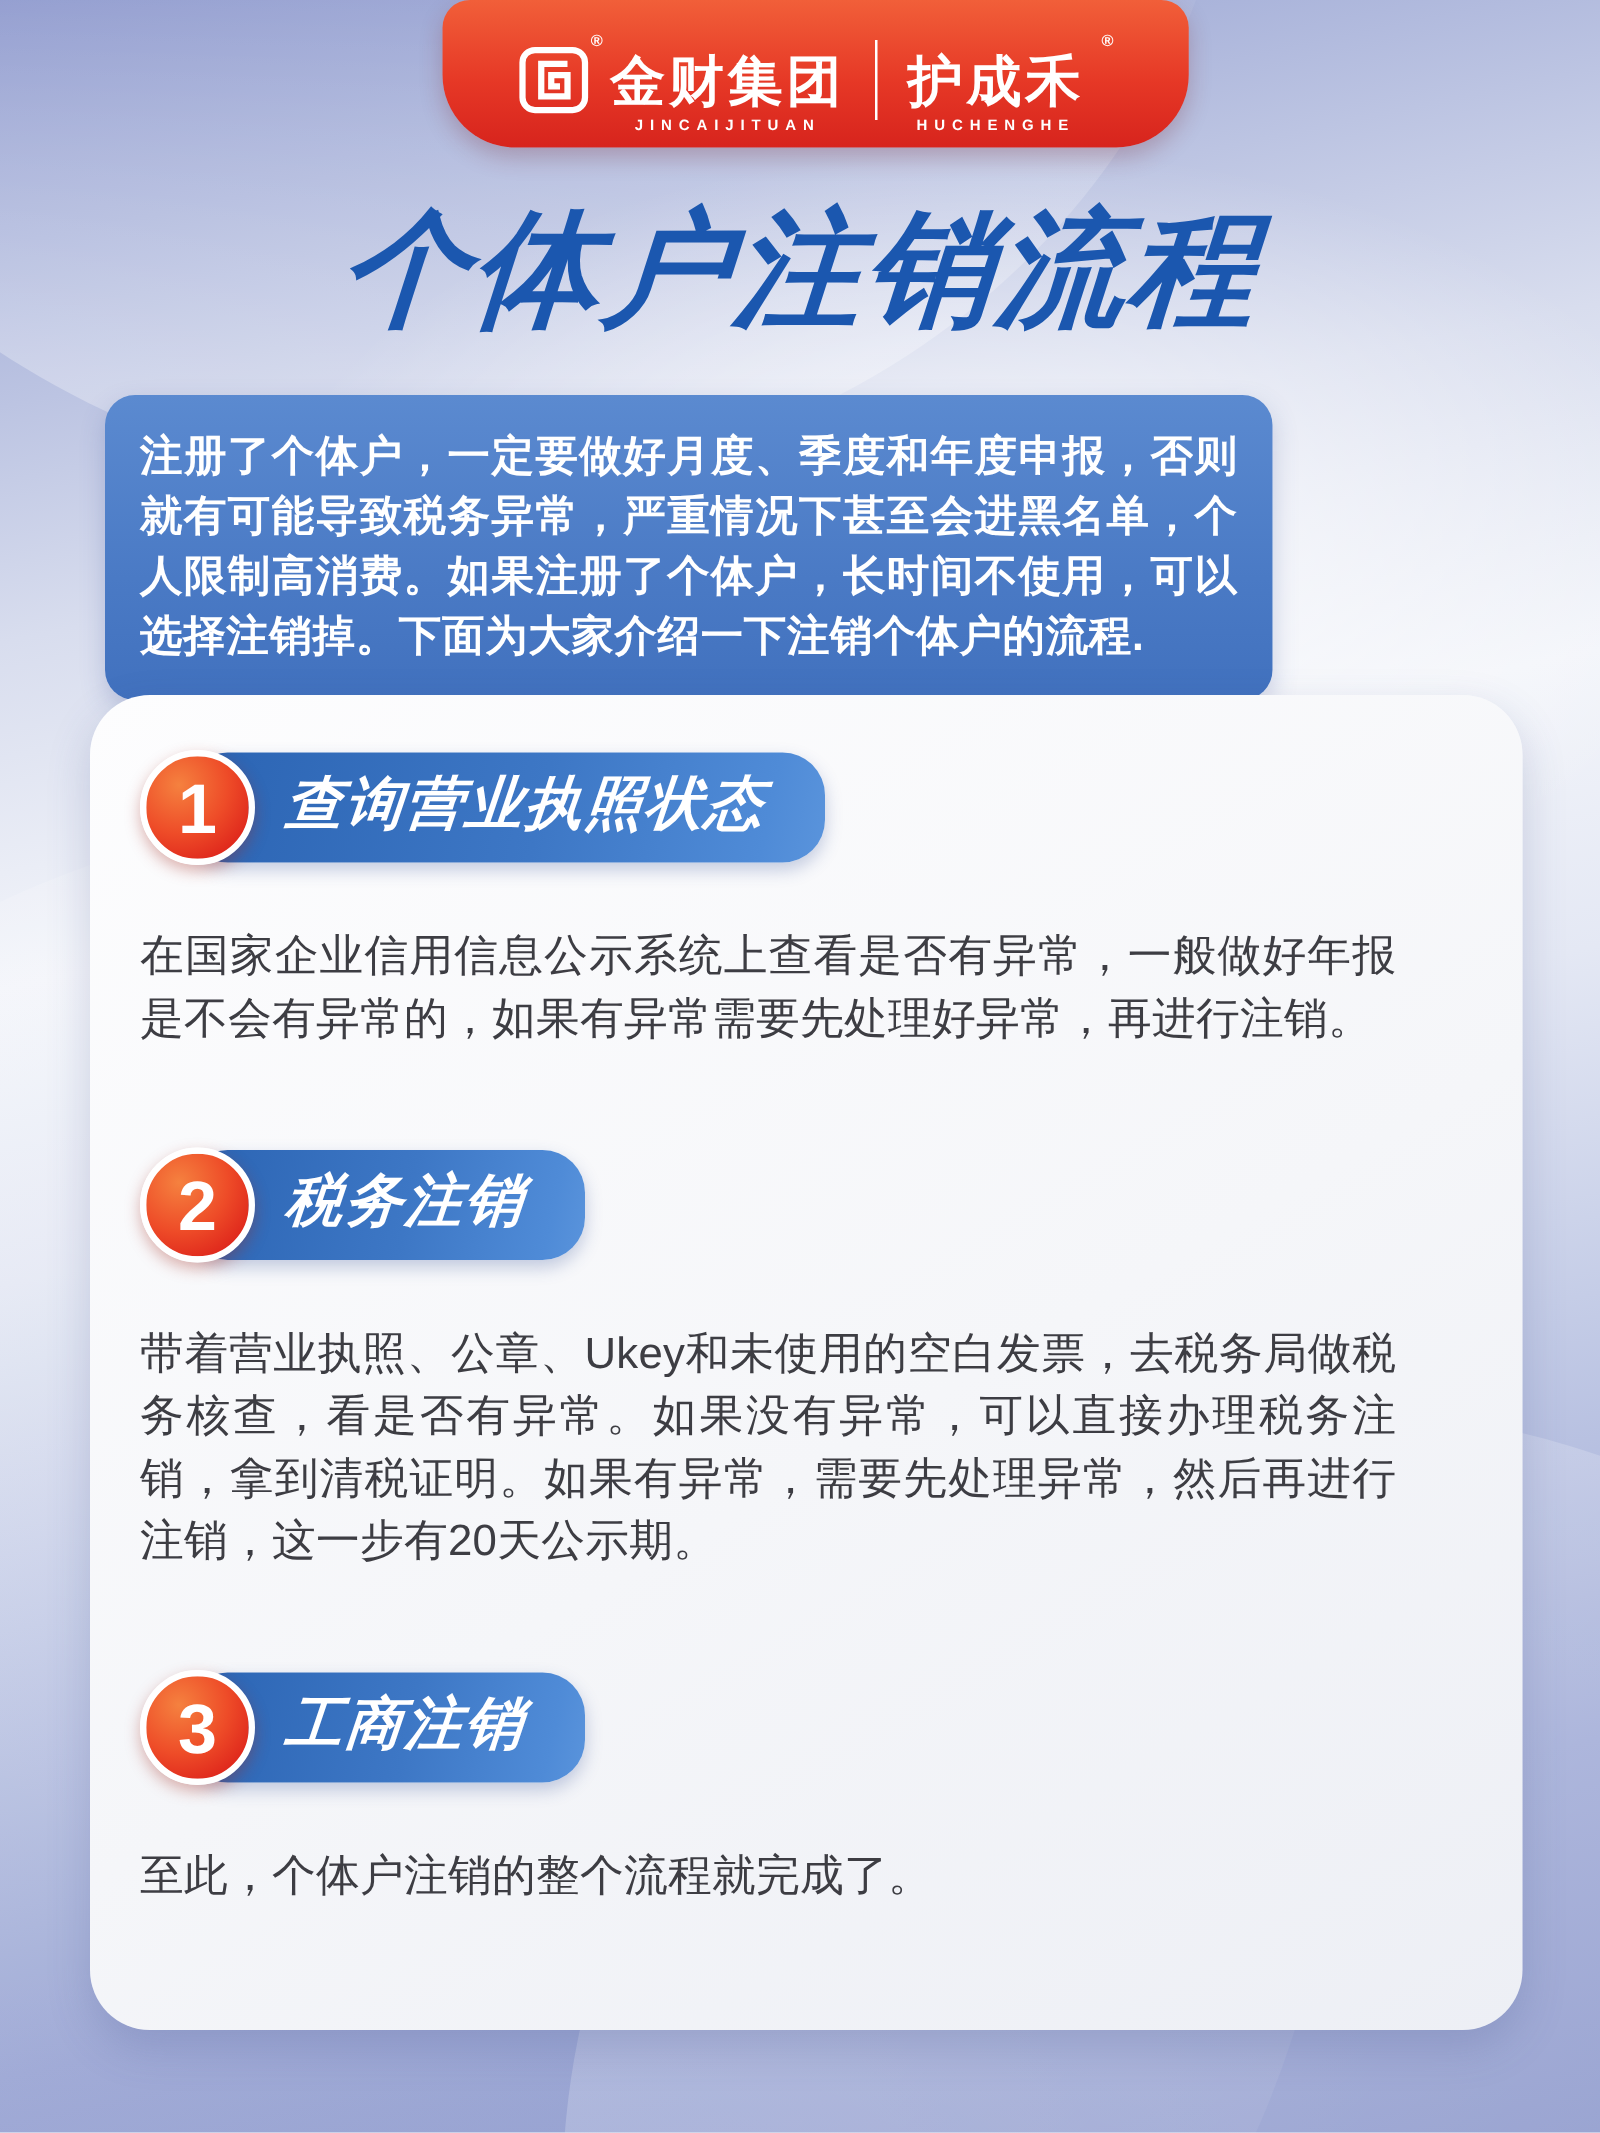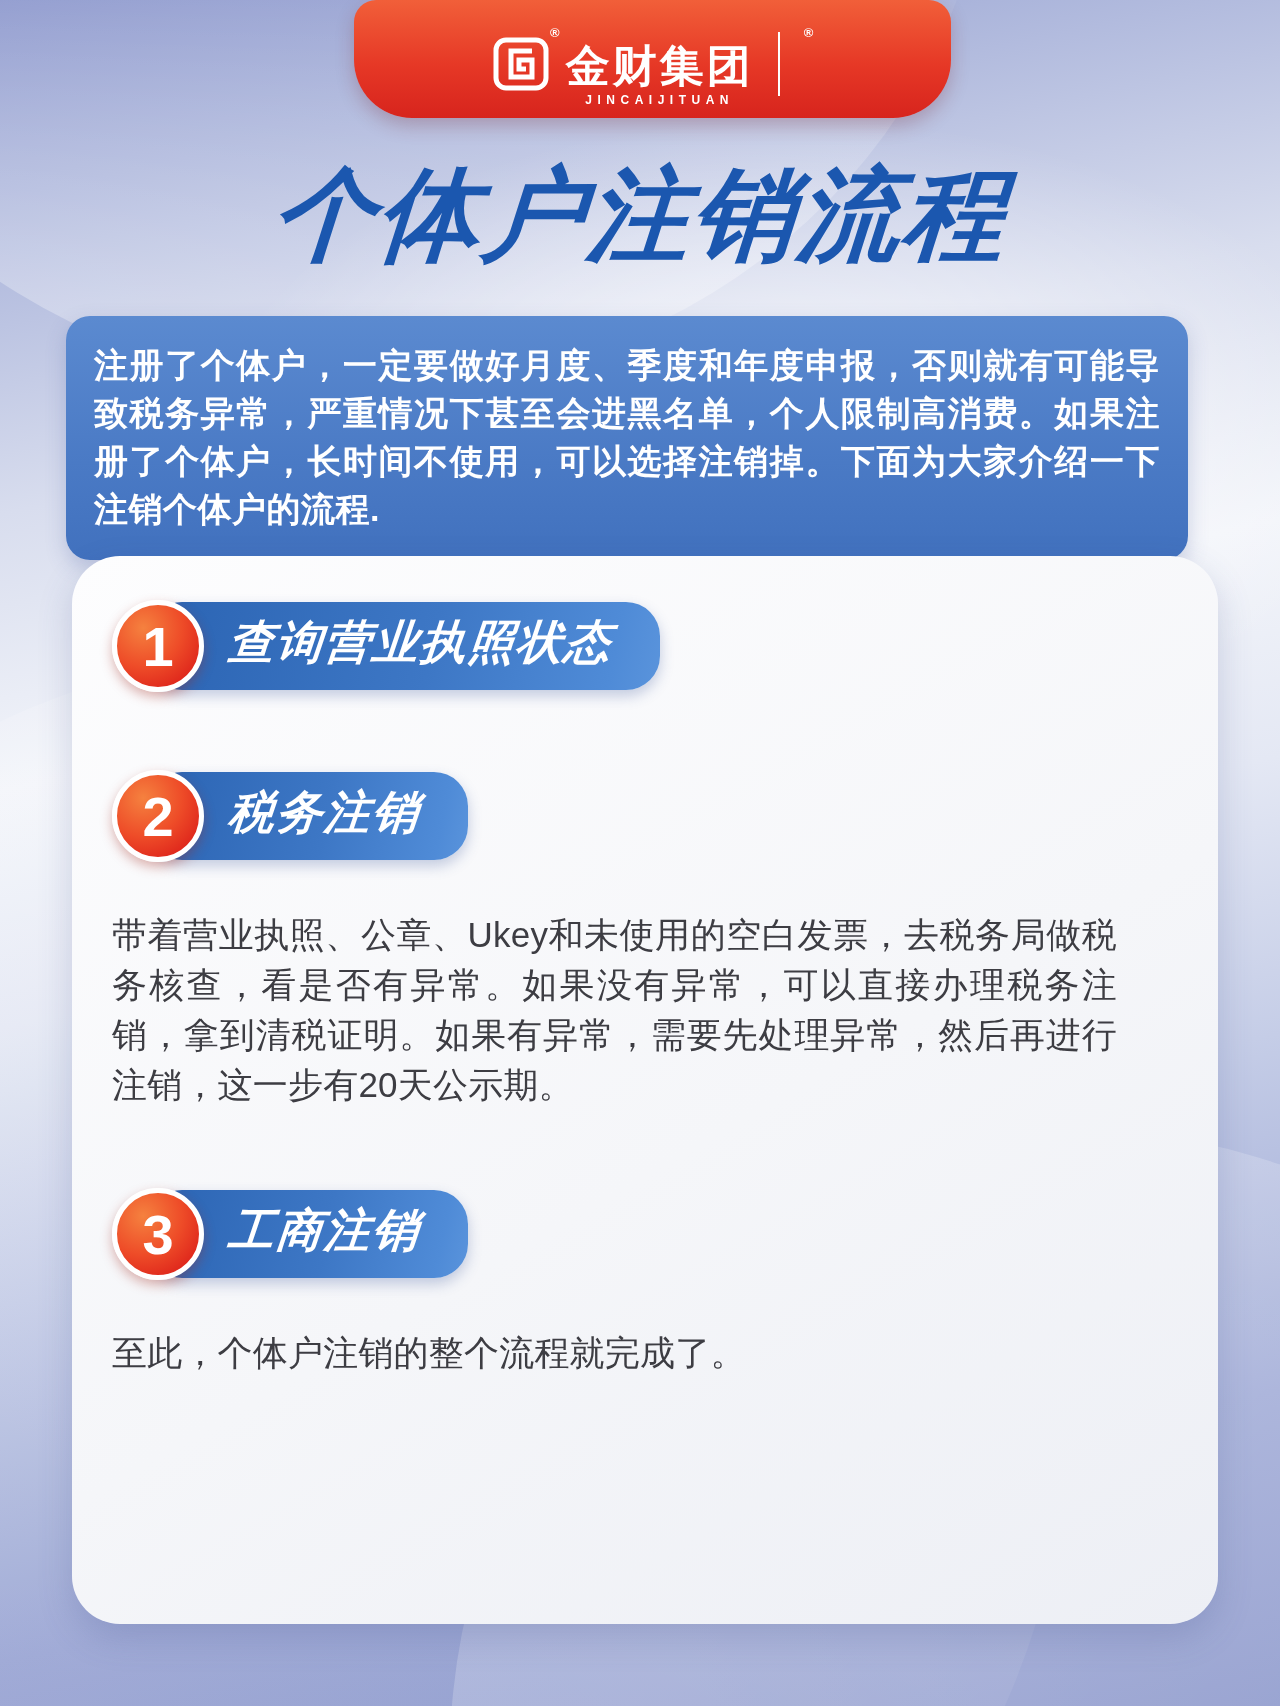--- a/index.html
+++ b/index.html
@@ -51,21 +51,21 @@
     font-size: 102px; font-weight: 900; font-style: italic;
     letter-spacing: 3px;
     color: #1b57af;
     transform: skewX(-4deg);
     white-space: nowrap;
   }
 
   
   .intro-box {
     position: absolute; z-index: 2;
-    left: 66px; top: 316px; width: 1122px;
+    left: 84px; top: 316px; width: 934px;
     border-radius: 24px;
     background: linear-gradient(180deg, #5b8ad0 0%, #4a7ac5 60%, #4171be 100%);
     padding: 25px 28px 27px 28px;
     box-shadow: 0 8px 20px rgba(70,90,160,0.25);
   }
   .intro-text {
     color: #ffffff; font-size: 34px; font-weight: 700;
     line-height: 48px; letter-spacing: 0.5px;
     text-align: justify;
   }
@@ -128,38 +128,45 @@
           <rect x="4" y="5" width="50" height="48" rx="10" fill="none" stroke="#ffffff" stroke-width="5"></rect>
           <path d="M40 16 L19 16 L19 42 L40 42 L40 25 L27 25 L27 34 L34 34" fill="none" stroke="#ffffff" stroke-width="5" stroke-linejoin="miter"></path>
         </svg>
         <span class="seal-reg">®</span>
       </div>
       <div class="brand-col">
         <span class="brand-cn">金财集团</span>
         <span class="brand-en">JINCAIJITUAN</span>
       </div>
       <div class="brand-divider"></div>
+      <div class="brand-col">
+        <span class="brand-cn">护成禾</span>
+        <span class="brand-en">HUCHENGHE</span>
+      </div>
       <span class="brand-reg2">®</span>
     </div>
   </div>
 
   <h1 class="main-title">个体户注销流程</h1>
 
   <div class="intro-box">
     <p class="intro-text">注册了个体户，一定要做好月度、季度和年度申报，否则就有可能导致税务异常，严重情况下甚至会进黑名单，个人限制高消费。如果注册了个体户，长时间不使用，可以选择注销掉。下面为大家介绍一下注销个体户的流程.</p>
   </div>
 
   <div class="card">
 
     <div class="step">
       <div class="step-header">
         <div class="step-num">1</div>
         <div class="step-pill">
           <span class="step-heading">查询营业执照状态</span>
         </div>
+      </div>
+      <div class="step-body">
+        <p>在国家企业信用信息公示系统上查看是否有异常，一般做好年报是不会有异常的，如果有异常需要先处理好异常，再进行注销。</p>
       </div>
     </div>
 
     <div class="step">
       <div class="step-header">
         <div class="step-num">2</div>
         <div class="step-pill">
           <span class="step-heading">税务注销</span>
         </div>
       </div>

